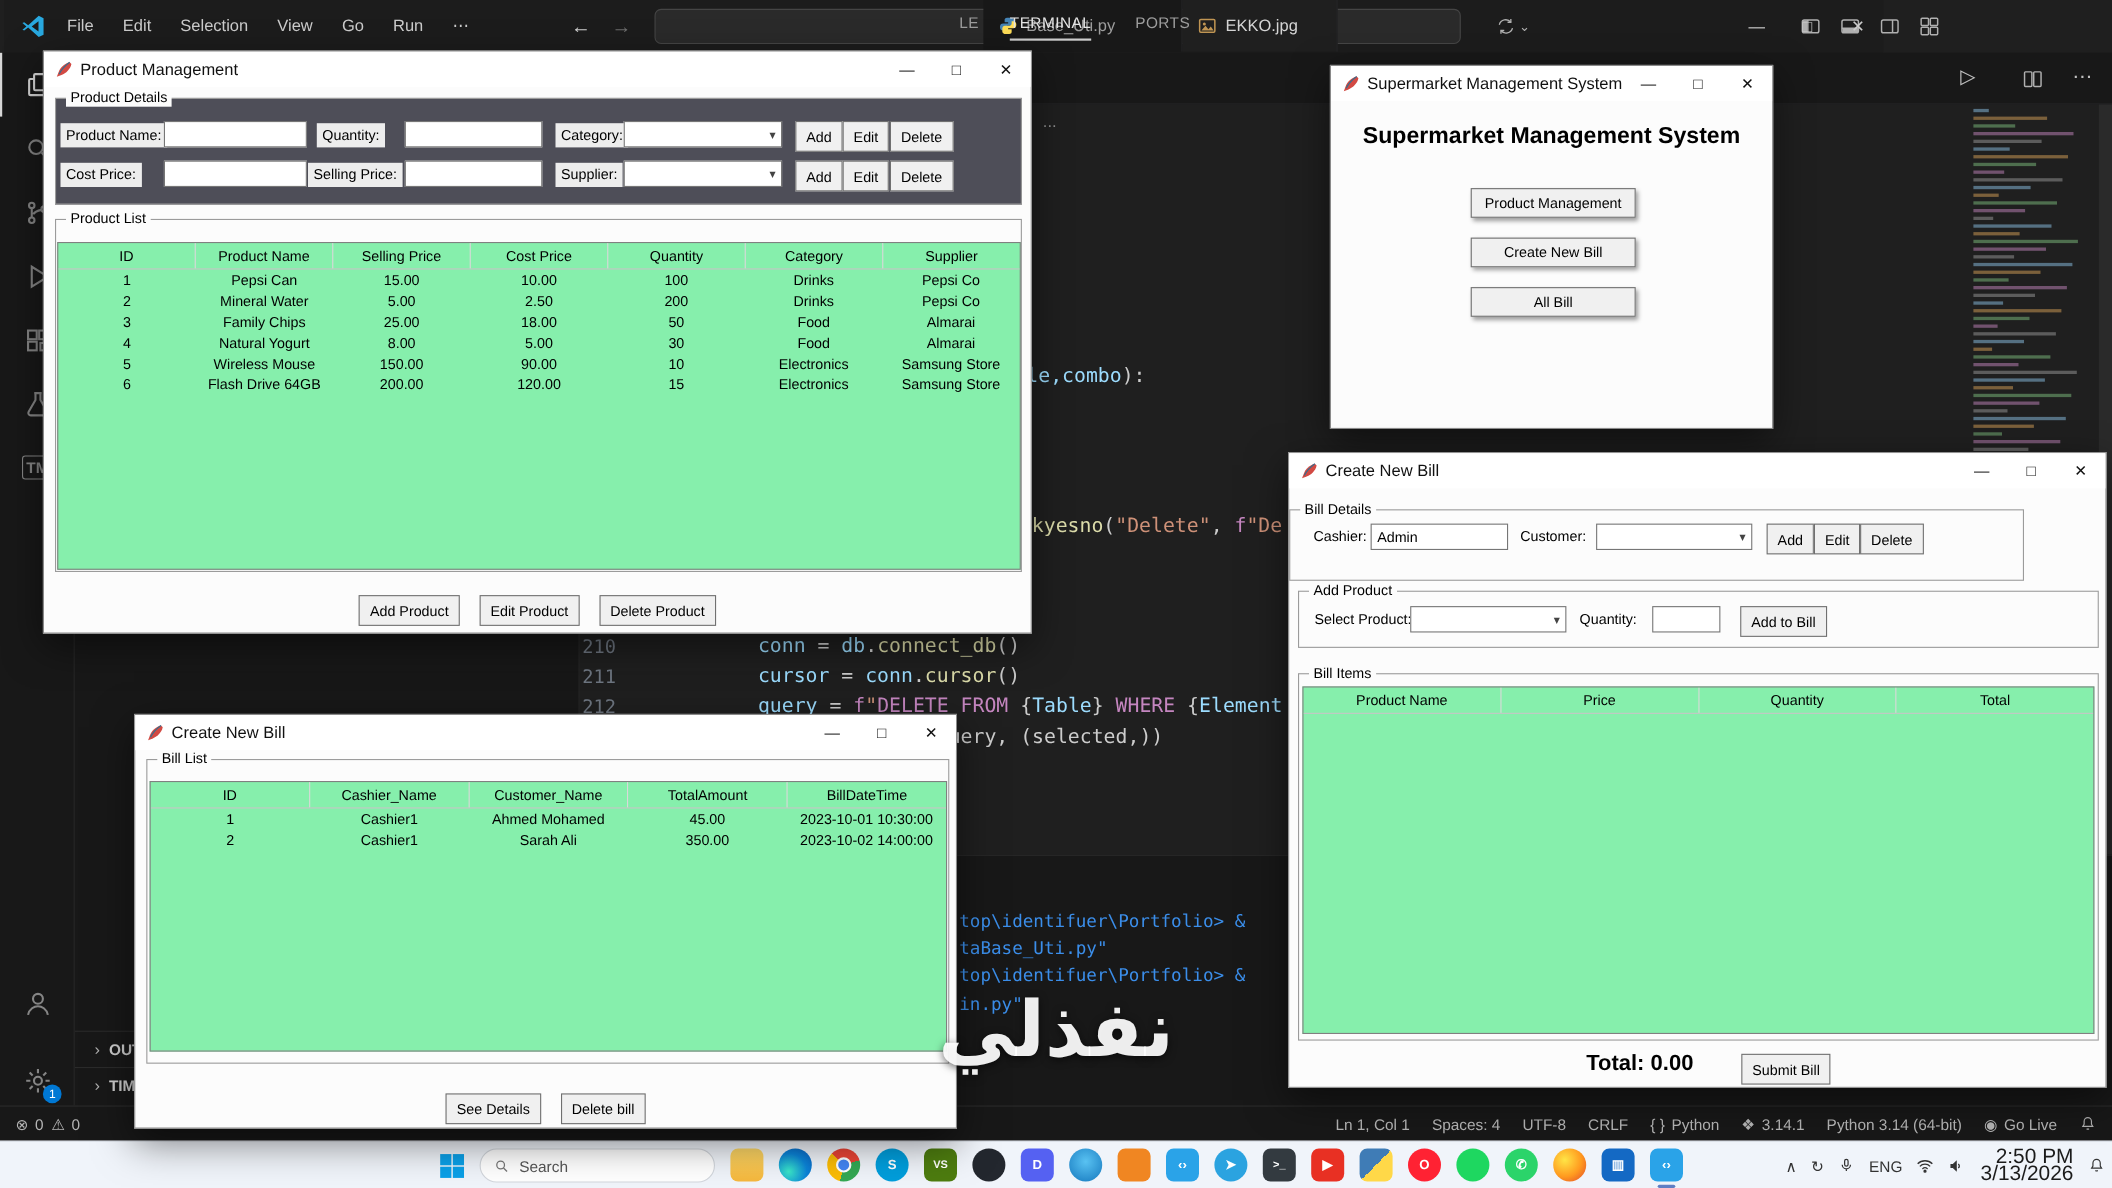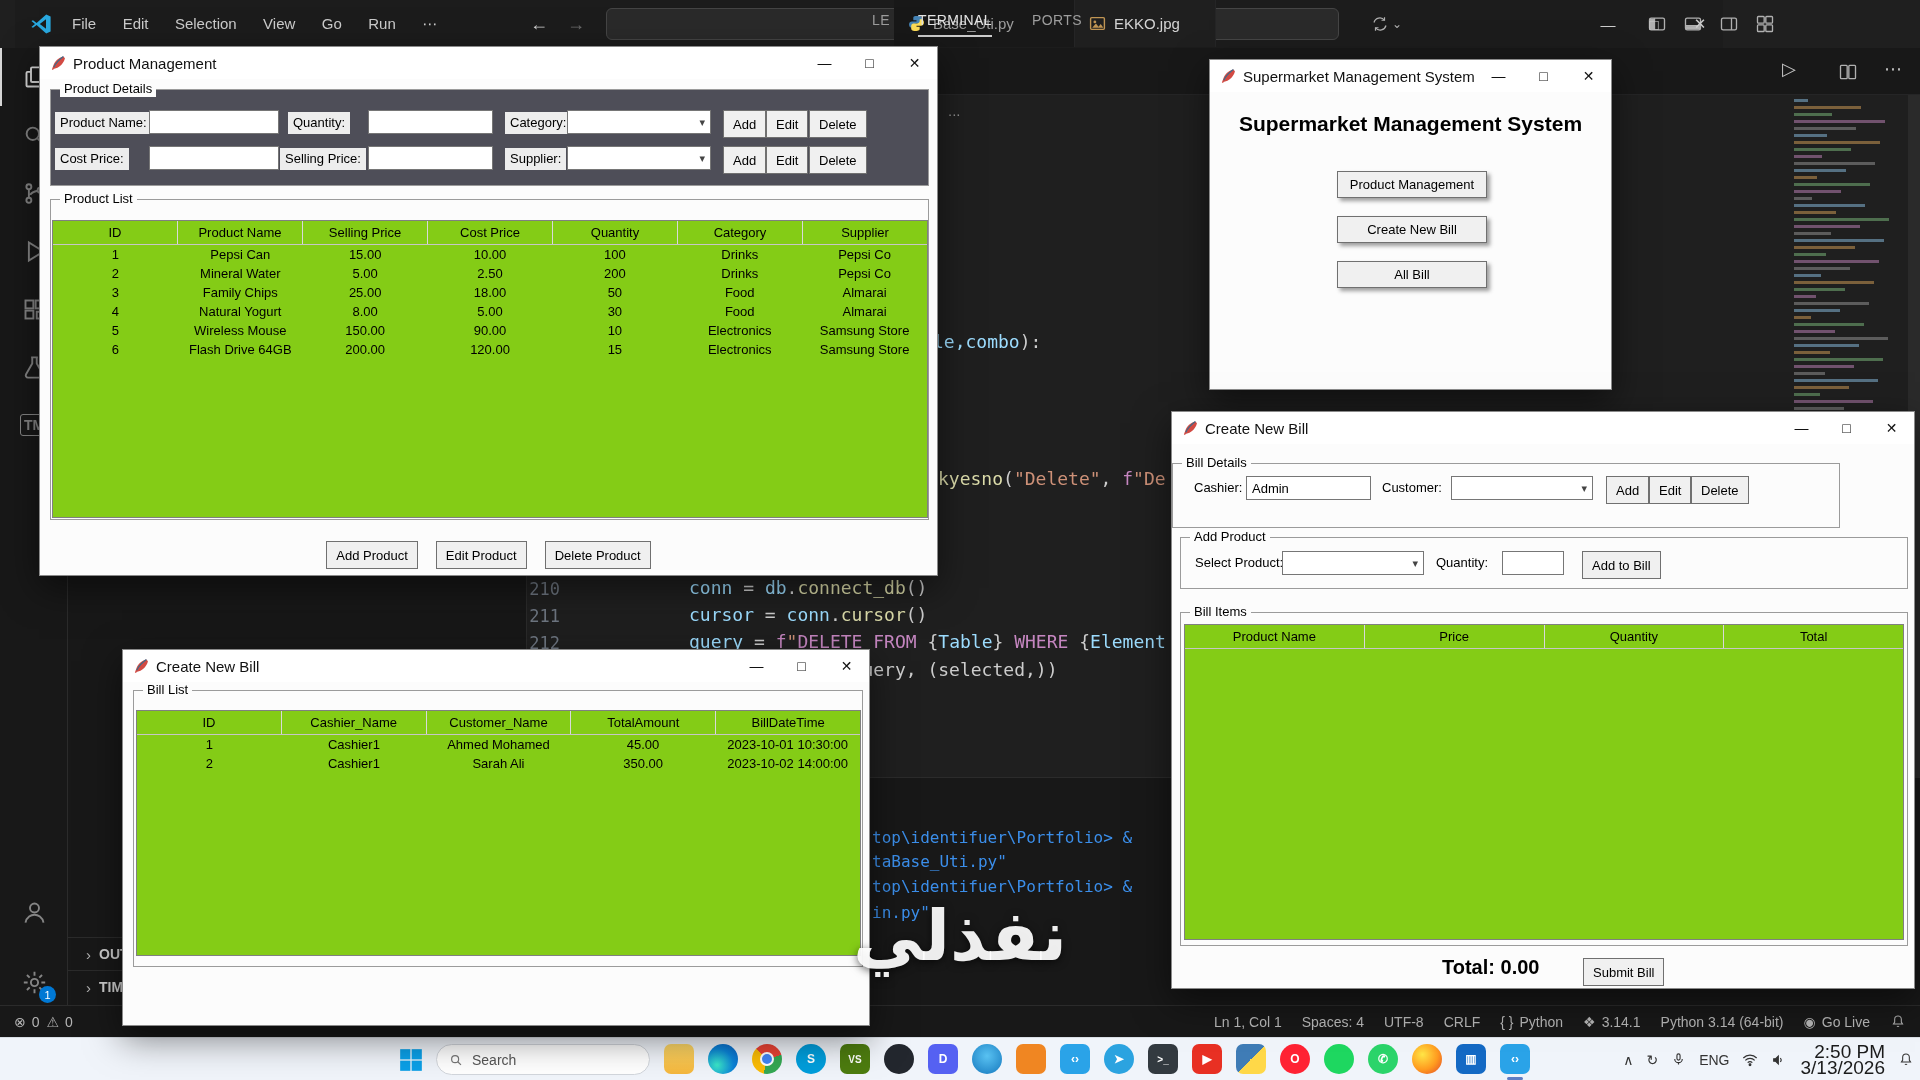--- a/index.html
+++ b/index.html
@@ -1,21 +1,21 @@
 <!DOCTYPE html>
 <html><head>
 <meta charset="utf-8">
 <style>
 *{margin:0;padding:0;box-sizing:border-box}
 html,body{background:#000}
 .screen{position:relative;width:1920px;height:1080px;overflow:hidden;background:#1f1f1f;font-family:"Liberation Sans",sans-serif}
 .abs{position:absolute}
 
 
-.vs-titlebar{left:15px;top:0;width:1708px;height:48px;background:#1c1c1c;color:#ccc}
+.vs-titlebar{left:4px;top:0;width:1708px;height:48px;background:#1c1c1c;color:#ccc}
 .vs-logo{position:absolute;left:14px;top:12px;width:24px;height:24px}
 .vs-menus{position:absolute;left:46px;top:0;height:48px;white-space:nowrap}
 .vs-menu{padding:0 11px;font-size:15px;color:#ccc;line-height:48px;display:inline-block}
 .nav-arrow{position:absolute;top:0;line-height:48px;font-size:18px;color:#cfcfcf}
 .nav-arrow.dim{color:#6d6d6d}
 .vs-search{position:absolute;left:591px;top:8px;width:733px;height:32px;background:#2a2a2a;border:1px solid #454545;border-radius:6px;display:flex;align-items:center;justify-content:center;gap:8px;color:#b8b8b8;font-size:15px}
 .ic-stroke{stroke:#b0b0b0;fill:none;stroke-width:1.6}
 .win-ctls{position:absolute;right:0;top:0;height:48px;display:flex}
 .win-ctl{width:46px;height:48px;display:flex;align-items:center;justify-content:center;font-size:15px;color:#ccc}
 .lay-ics{position:absolute;left:1632px;top:0;height:48px;display:flex;align-items:center;gap:16px}
@@ -65,21 +65,21 @@
 .tk-cbtn{width:45px;height:32px;display:flex;align-items:center;justify-content:center;font-size:14px;color:#111}
 .lf{position:absolute;border:1px solid #9b9b9b}
 .lf-cap{position:absolute;top:-9px;left:9px;background:#fcfcfc;padding:0 4px;font-size:13px;line-height:16px;color:#000}
 .lf.dark{background:#4e4e58}
 .tklabel{position:absolute;background:#ededed;padding:3px 5px;font-size:13px;line-height:16px}
 .plain-label{position:absolute;font-size:13px;line-height:16px}
 .tkentry{position:absolute;height:24px;background:#fff;border:1px solid #767676;font-size:13px;display:flex;align-items:center;padding:0 5px}
 .tkcombo{position:absolute;height:24px;background:#fff;border:1px solid #767676;display:flex;align-items:center;justify-content:flex-end;padding-right:5px;color:#444;font-size:11px}
 .tkbtn{position:absolute;height:28px;background:#f0f0f0;border:1px solid #707070;font-size:13px;display:flex;align-items:center;justify-content:center;padding:0 9px}
 .btn-shadow{box-shadow:2.5px 2.5px 4px rgba(0,0,0,.38)}
-.tv{position:absolute;background:#84cc16;border:1px solid #808080;display:flex;flex-direction:column;overflow:hidden}
+.tv{position:absolute;background:#86efac;border:1px solid #808080;display:flex;flex-direction:column;overflow:hidden}
 .tv-head{display:flex;border-bottom:1px solid #c6c6c6}
 .tv-hcell{flex:1;text-align:center;font-size:13px;padding:4px 2px;border-right:1px solid #d9d9d9;white-space:nowrap;overflow:hidden}
 .tv-hcell:last-child{border-right:none}
 .tv-row{display:flex}
 .tv-cell{flex:1;text-align:center;font-size:13px;padding:2px;white-space:nowrap;overflow:hidden}
 .btn-row{position:absolute;display:flex;justify-content:center;gap:18px;left:0;right:0}
 .btn-row .tkbtn{position:static}
 .sm-heading{position:absolute;left:0;right:0;text-align:center;font-size:21px;font-weight:bold;color:#000}
 .sm-btn{position:absolute;left:127px;width:150px;height:27px;background:#f0f0f0;border:1px solid #707070;font-size:13px;display:flex;align-items:center;justify-content:center}
 .total-lbl{position:absolute;font-size:20px;font-weight:bold}
@@ -553,20 +553,24 @@
           </div>
           <div class="tv-row">
             <div class="tv-cell">2</div>
             <div class="tv-cell">Cashier1</div>
             <div class="tv-cell">Sarah Ali</div>
             <div class="tv-cell">350.00</div>
             <div class="tv-cell">2023-10-02 14:00:00</div>
           </div>
         </div>
     </div>
+    <div class="btn-row" style="top:344px">
+      <div class="tkbtn">See Details</div>
+      <div class="tkbtn">Delete bill</div>
+    </div>
   </div>
 
   <div class="tkwin" style="left:1171px;top:411px;width:744px;height:578px;z-index:13">
     <div class="tk-tb">
       <svg class="tk-ico" viewBox="0 0 16 16">
           <path d="M13.5 1.5C9 2.5 5.5 6 4 10l-1.5 4 4-1.5c4-1.5 7.5-5 8.5-9.5z" fill="#d24a43"></path>
           <path d="M13.5 1.5C10 4 6.5 7.5 4.5 11.5" stroke="#3a6c8c" stroke-width="1.1" fill="none"></path>
         </svg>
       <span class="tk-title">Create New Bill</span>
       <div class="tk-ctrls">

